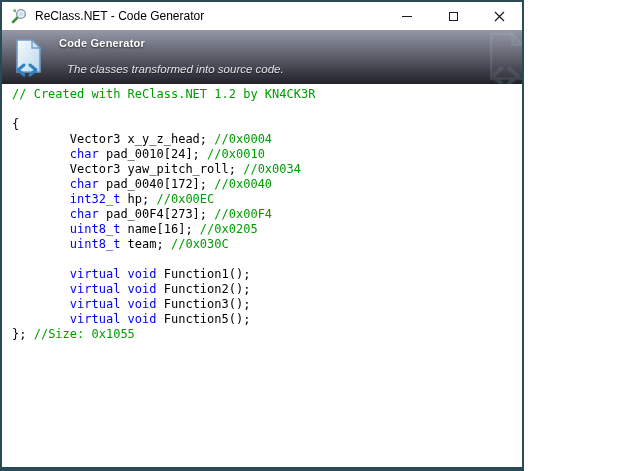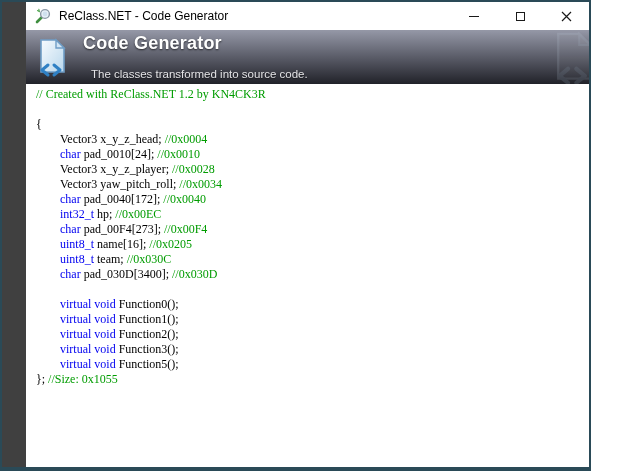--- a/index.html
+++ b/index.html
@@ -1,25 +1,24 @@
 <!DOCTYPE html>
 <html style="--kw-color: #0000f0; --cm-color: #009c00;"><head>
 <meta charset="utf-8">
 <style>
   html,body{margin:0;padding:0;background:#ffffff;}
   *{box-sizing:border-box;}
   .window{
     position:relative;
-    width:591px;height:471px;
+    width:524px;height:471px;
     border:2px solid #2a4a57;
     border-bottom-width:4px;
     background:#404040;
     font-family:"Liberation Sans", sans-serif;
     overflow:hidden;
-    padding-left:24px;
   }
   
   .titlebar{
     height:28px;background:#ffffff;
     display:flex;align-items:center;
     padding-left:9px;
   }
   .app-icon{width:16px;height:16px;margin-right:8px;flex:0 0 auto;}
   .window-title{font-size:12px;color:#000;white-space:nowrap;}
   .controls{margin-left:auto;display:flex;height:100%;}
@@ -30,41 +29,42 @@
   .banner{
     position:relative;height:54px;
     background:linear-gradient(180deg,#9598a7 0%,#5d5f6b 48%,#212229 100%);
     display:flex;align-items:center;
     padding-left:10px;
     overflow:hidden;
   }
   .banner-icon{width:34px;height:40px;flex:0 0 auto;margin-top:2px;}
   .banner-text{margin-left:13px;margin-top:-2px;}
   .banner-title{
-    color:#ffffff;font-size:18px;font-weight:bold;
+    color:#ffffff;font-size:11px;font-weight:bold;
     text-shadow:0 1px 2px rgba(0,0,0,.65);
     letter-spacing:.2px;
   }
   .banner-subtitle{
     color:#e3e3e6;font-size:11.5px;margin-top:14px;margin-left:8px;
     text-shadow:0 1px 1px rgba(0,0,0,.5);
+    font-style:italic;
   }
   .banner-watermark{
     position:absolute;right:-14px;top:1px;width:56px;height:56px;
     opacity:.14;
   }
   
   .code-area{
     height:383px;background:#ffffff;
     padding:3px 0 0 10px;
     font-family:"DejaVu Sans Mono","Liberation Mono",monospace;
     font-size:12px;line-height:15px;
     overflow:hidden;cursor:text;
   }
-  .code-line{white-space:pre;tab-size:8;-moz-tab-size:8;min-height:15px;font-family:Liberation Serif, serif;}
+  .code-line{white-space:pre;tab-size:8;-moz-tab-size:8;min-height:15px;}
   .tok-pl{color:#000000;}
   .tok-kw{color:var(--kw-color,#0000f0);}
   .tok-cm{color:var(--cm-color,#009c00);}
 </style>
 </head>
 <body>
 
 <div class="window">
 
   <div class="titlebar">
@@ -114,30 +114,27 @@
       <path d="M18 27 L24 32 L18 37" fill="none" stroke="#bcd4e8" stroke-width="3" stroke-linejoin="round" stroke-linecap="round"></path>
     </svg>
   </div>
 
   <div class="code-area">
       <div class="code-line"><span class="tok-cm">// Created with ReClass.NET 1.2 by KN4CK3R</span></div>
       <div class="code-line"> </div>
       <div class="code-line"><span class="tok-pl">{</span></div>
       <div class="code-line"><span class="tok-pl">	Vector3 x_y_z_head; </span><span class="tok-cm">//0x0004</span></div>
       <div class="code-line"><span class="tok-pl">	</span><span class="tok-kw">char</span><span class="tok-pl"> pad_0010[24]; </span><span class="tok-cm">//0x0010</span></div>
-      <div class="code-line"><span class="tok-pl">	Vector3 x_y_z_player; </span><span class="tok-cm">//0x0028</span></div>
       <div class="code-line"><span class="tok-pl">	Vector3 yaw_pitch_roll; </span><span class="tok-cm">//0x0034</span></div>
       <div class="code-line"><span class="tok-pl">	</span><span class="tok-kw">char</span><span class="tok-pl"> pad_0040[172]; </span><span class="tok-cm">//0x0040</span></div>
       <div class="code-line"><span class="tok-pl">	</span><span class="tok-kw">int32_t</span><span class="tok-pl"> hp; </span><span class="tok-cm">//0x00EC</span></div>
       <div class="code-line"><span class="tok-pl">	</span><span class="tok-kw">char</span><span class="tok-pl"> pad_00F4[273]; </span><span class="tok-cm">//0x00F4</span></div>
       <div class="code-line"><span class="tok-pl">	</span><span class="tok-kw">uint8_t</span><span class="tok-pl"> name[16]; </span><span class="tok-cm">//0x0205</span></div>
       <div class="code-line"><span class="tok-pl">	</span><span class="tok-kw">uint8_t</span><span class="tok-pl"> team; </span><span class="tok-cm">//0x030C</span></div>
-      <div class="code-line"><span class="tok-pl">	</span><span class="tok-kw">char</span><span class="tok-pl"> pad_030D[3400]; </span><span class="tok-cm">//0x030D</span></div>
       <div class="code-line"> </div>
-      <div class="code-line"><span class="tok-pl">	</span><span class="tok-kw">virtual</span><span class="tok-pl"> </span><span class="tok-kw">void</span><span class="tok-pl"> Function0();</span></div>
       <div class="code-line"><span class="tok-pl">	</span><span class="tok-kw">virtual</span><span class="tok-pl"> </span><span class="tok-kw">void</span><span class="tok-pl"> Function1();</span></div>
       <div class="code-line"><span class="tok-pl">	</span><span class="tok-kw">virtual</span><span class="tok-pl"> </span><span class="tok-kw">void</span><span class="tok-pl"> Function2();</span></div>
       <div class="code-line"><span class="tok-pl">	</span><span class="tok-kw">virtual</span><span class="tok-pl"> </span><span class="tok-kw">void</span><span class="tok-pl"> Function3();</span></div>
       <div class="code-line"><span class="tok-pl">	</span><span class="tok-kw">virtual</span><span class="tok-pl"> </span><span class="tok-kw">void</span><span class="tok-pl"> Function5();</span></div>
       <div class="code-line"><span class="tok-pl">}; </span><span class="tok-cm">//Size: 0x1055</span></div>
     </div>
 
 </div>
 
 </body></html>

